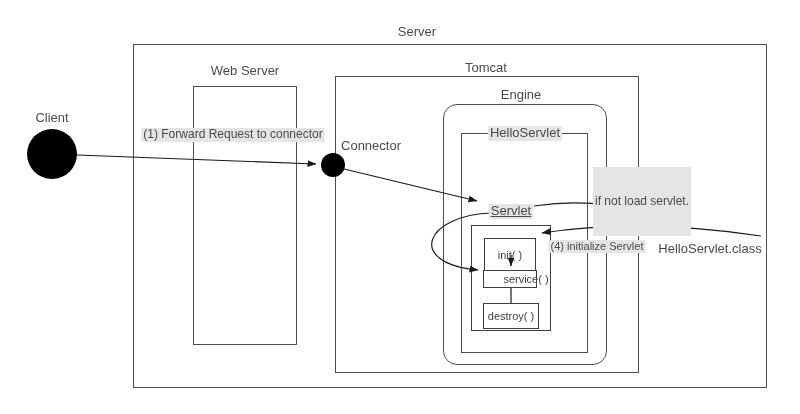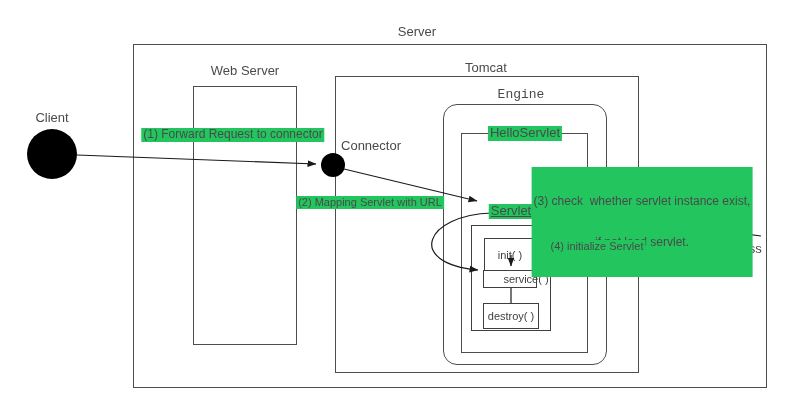--- a/index.html
+++ b/index.html
@@ -6,21 +6,21 @@
   .stage{
     position:relative;width:800px;height:414px;background:#fff;overflow:hidden;
     font-family:"Liberation Sans","DejaVu Sans",sans-serif;color:#4a4a4a;
   }
   .box{position:absolute;border:1px solid #4d4d4d;background:transparent;box-sizing:border-box;}
   .rounded{border-radius:14px;}
   .lbl{position:absolute;transform:translateX(-50%);white-space:pre;color:#4a4a4a;line-height:1.15;}
   .fs13{font-size:13px;}
   .fs12{font-size:12px;}
   .fs11{font-size:11px;}
-  .halo{background:#22c55e;padding:0 2px;}
+  .halo{background:#e5e5e5;padding:0 2px;}
   .center{text-align:center;}
   .lifecycle{
     position:absolute;border:1px solid #3f3f3f;background:#fff;box-sizing:border-box;
     display:flex;align-items:center;justify-content:center;font-size:11px;color:#3f3f3f;white-space:pre;
   }
   svg.overlay{position:absolute;left:0;top:0;pointer-events:none;}
 </style>
 </head>
 <body>
 
@@ -56,28 +56,26 @@
     <path d="M534,206 Q622,193 690,234" stroke="#1a1a1a" stroke-width="1.2" fill="none" marker-end="url(#arrow)"></path>
     <path d="M761,236 Q640,218 542,233" stroke="#1a1a1a" stroke-width="1.2" fill="none" marker-end="url(#arrow)"></path>
     <path d="M492,213 C425,215 405,263 478,270" stroke="#1a1a1a" stroke-width="1.2" fill="none" marker-end="url(#arrow)"></path>
     <path d="M511,255 L511,266" stroke="#1a1a1a" stroke-width="1.2" fill="none" marker-end="url(#arrow)"></path>
     <path d="M511,288 L511,303" stroke="#1a1a1a" stroke-width="1.2" fill="none"></path>
   </svg>
 
   <div class="lbl fs13" style="left:417px;top:25px;">Server</div>
   <div class="lbl fs13" style="left:245px;top:64px;">Web Server</div>
   <div class="lbl fs13" style="left:486px;top:61px;">Tomcat</div>
-  <div class="lbl fs13" style="left:521px;top:88px;font-family:Liberation Mono, monospace;">Engine</div>
+  <div class="lbl fs13" style="left:521px;top:88px;">Engine</div>
   <div class="lbl fs13 halo" style="left:525px;top:126px;">HelloServlet</div>
   <div class="lbl fs13" style="left:52px;top:111px;">Client</div>
   <div class="lbl fs13" style="left:371px;top:139px;">Connector</div>
   <div class="lbl fs13 halo" style="left:511px;top:204px;text-decoration:underline;">Servlet</div>
   <div class="lbl fs13" style="left:710px;top:242px;">HelloServlet.class</div>
 
   <div class="lbl fs12 halo" style="left:233px;top:128px;">(1) Forward Request to connector</div>
-  <div class="lbl fs11 halo" style="left:370px;top:196px;">(2) Mapping Servlet with URL</div>
   <div class="lbl fs12 halo center" style="left:642px;top:167px;">
-    <div>(3) check  whether servlet instance exist,</div>
     <div>if not load servlet.</div>
   </div>
   <div class="lbl fs11 halo" style="left:597px;top:240px;">(4) initialize Servlet</div>
 
 </div>
 
 </body></html>

